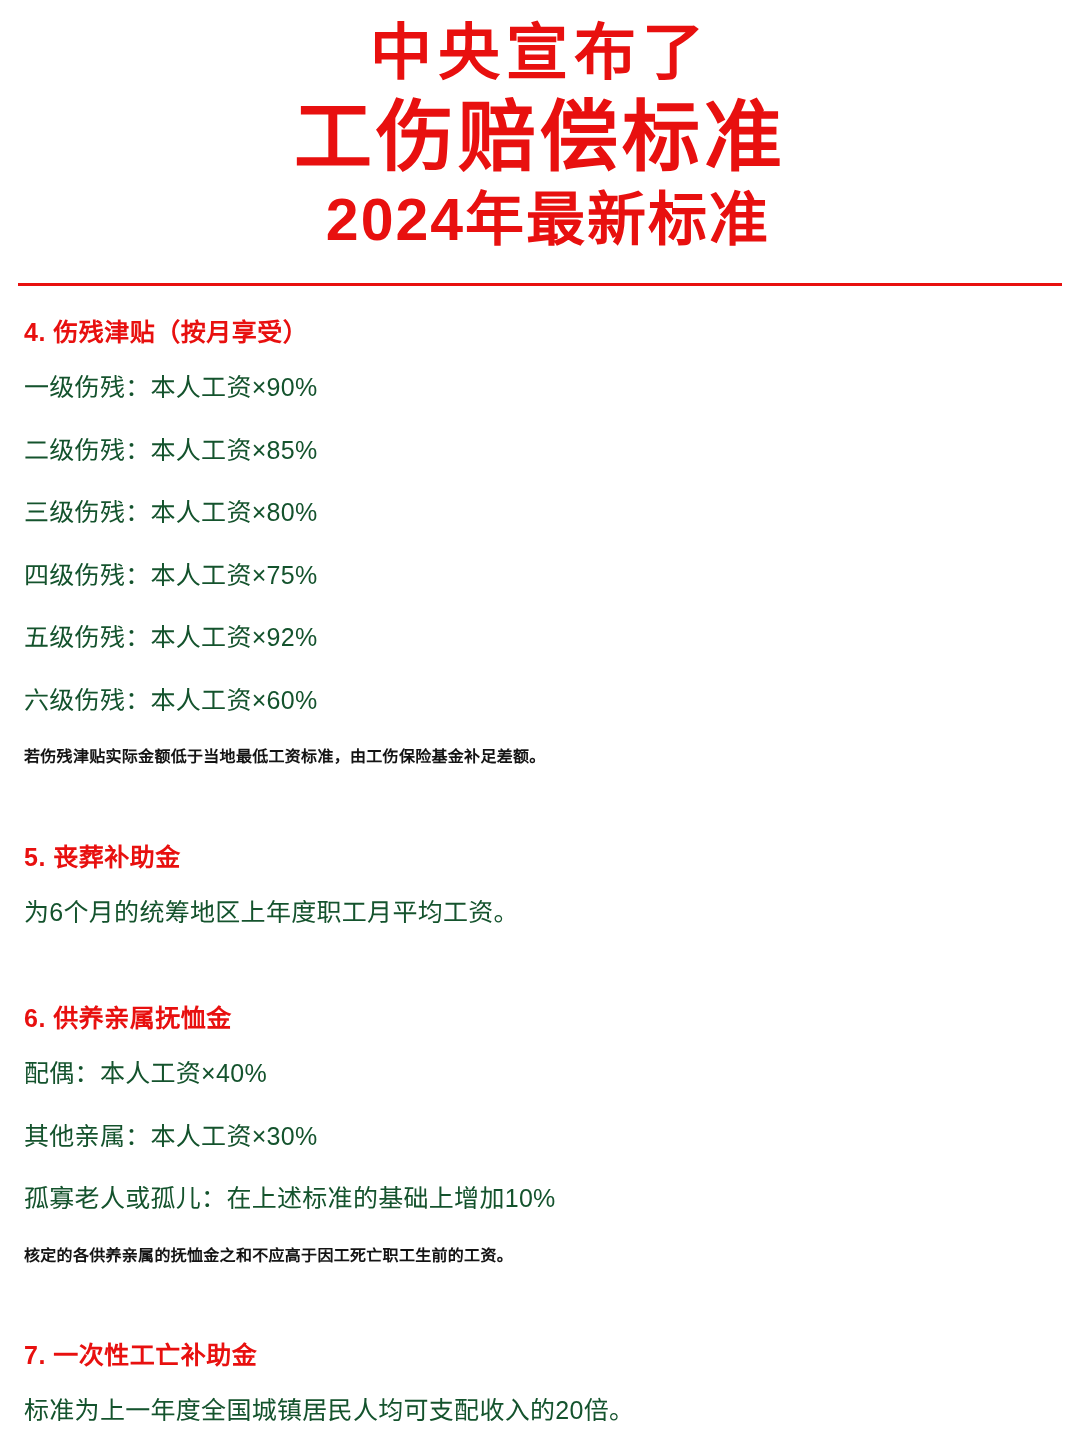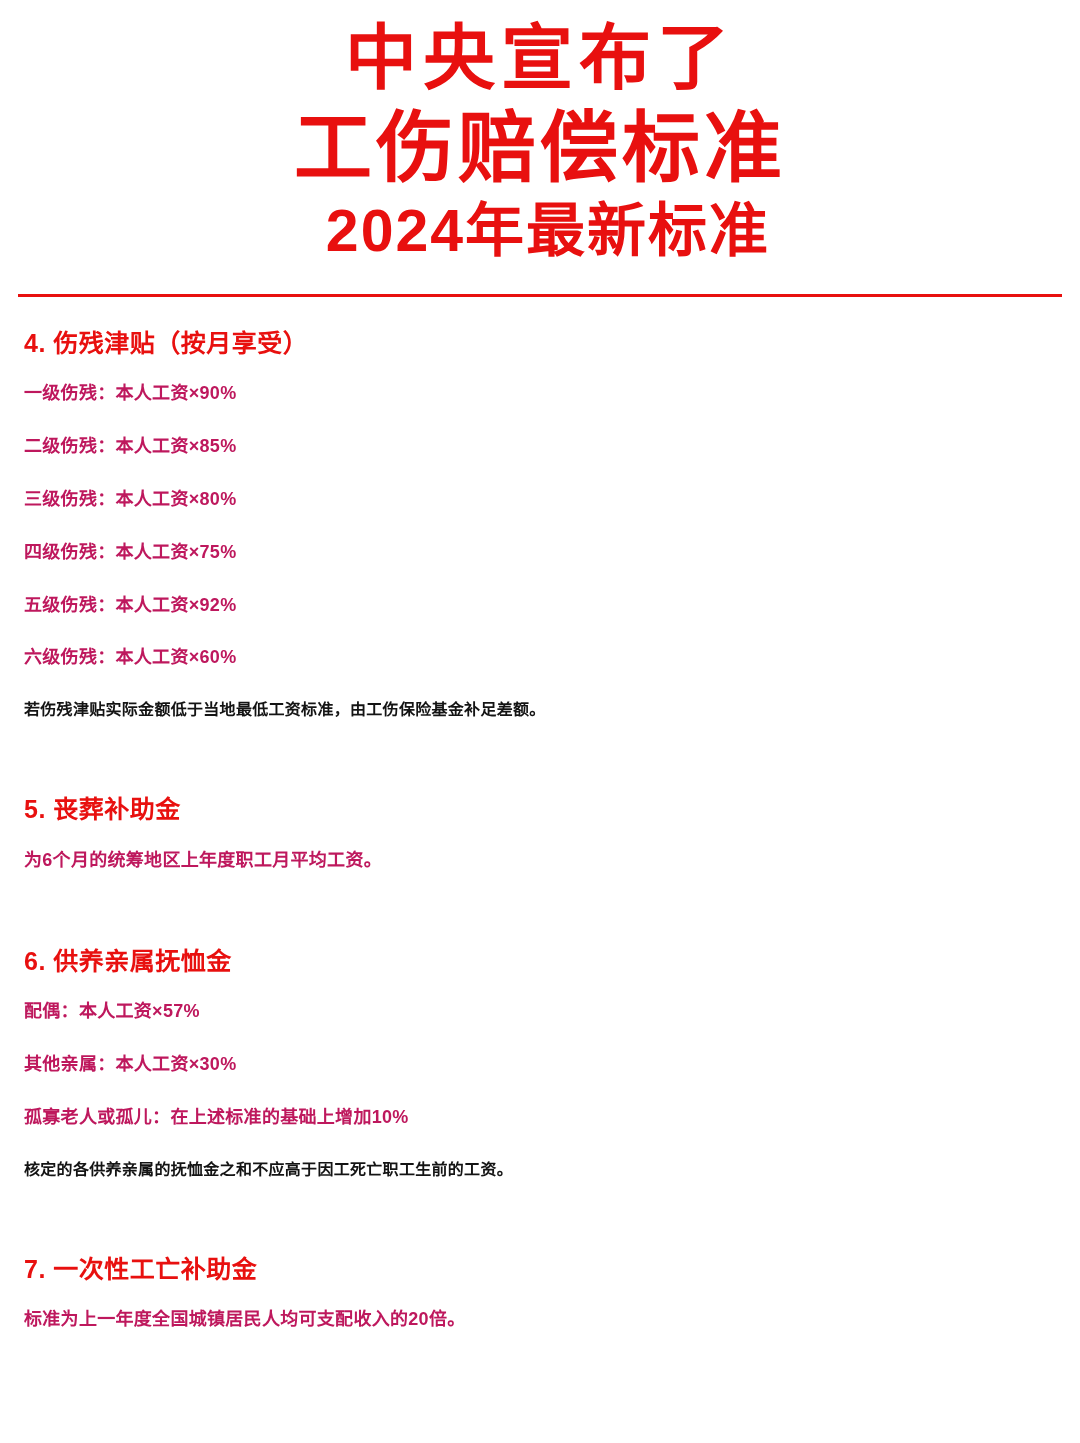--- a/index.html
+++ b/index.html
@@ -26,21 +26,21 @@
     text-align: center;
   }
   .title-line {
     color: #e8100f;
     font-weight: 900;
     letter-spacing: 2px;
     line-height: 1.08;
     white-space: nowrap;
   }
   .title-line-1 {
-    font-size: 72px;
+    font-size: 62px;
     letter-spacing: 6px;
     padding-top: 6px;
   }
   .title-line-2 {
     font-size: 78px;
     letter-spacing: 4px;
     padding-top: 8px;
   }
   .title-line-3 {
     font-size: 59px;
@@ -66,23 +66,23 @@
   }
   .section-heading {
     color: #e8100f;
     font-size: 25px;
     font-weight: 800;
     letter-spacing: 0.5px;
     margin: 0 0 22px 0;
     line-height: 1.3;
   }
   .line {
-    font-size: 18px;
-    font-weight: 700;
-    color: #be185d;
+    font-size: 25px;
+    font-weight: 400;
+    color: #14532d;
     line-height: 1.38;
     margin: 0 0 28px 0;
     letter-spacing: 0.3px;
   }
   .line:last-child {
     margin-bottom: 0;
   }
   .note {
     font-size: 16px;
     font-weight: 700;
@@ -117,21 +117,21 @@
       <p class="note">若伤残津贴实际金额低于当地最低工资标准，由工伤保险基金补足差额。</p>
     </div>
 
     <div class="section">
       <h2 class="section-heading">5. 丧葬补助金</h2>
       <p class="line">为6个月的统筹地区上年度职工月平均工资。</p>
     </div>
 
     <div class="section">
       <h2 class="section-heading">6. 供养亲属抚恤金</h2>
-      <p class="line">配偶：本人工资×57%</p>
+      <p class="line">配偶：本人工资×40%</p>
       <p class="line">其他亲属：本人工资×30%</p>
       <p class="line">孤寡老人或孤儿：在上述标准的基础上增加10%</p>
       <p class="note">核定的各供养亲属的抚恤金之和不应高于因工死亡职工生前的工资。</p>
     </div>
 
     <div class="section">
       <h2 class="section-heading">7. 一次性工亡补助金</h2>
       <p class="line">标准为上一年度全国城镇居民人均可支配收入的20倍。</p>
     </div>
 

